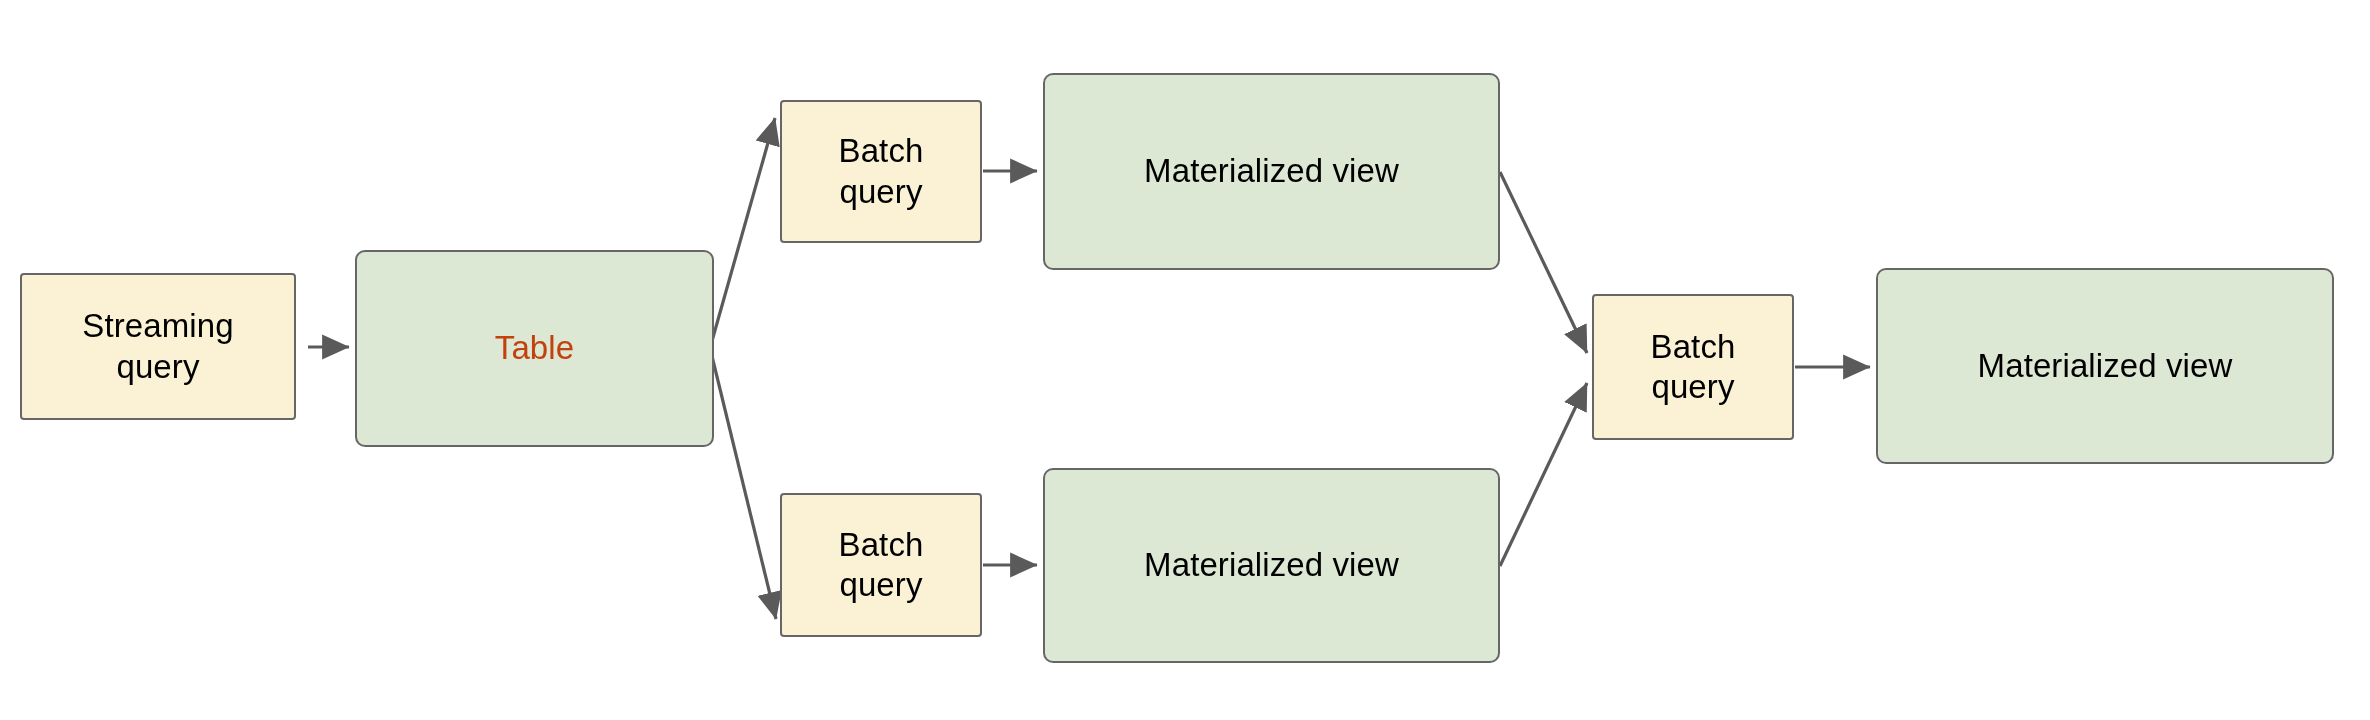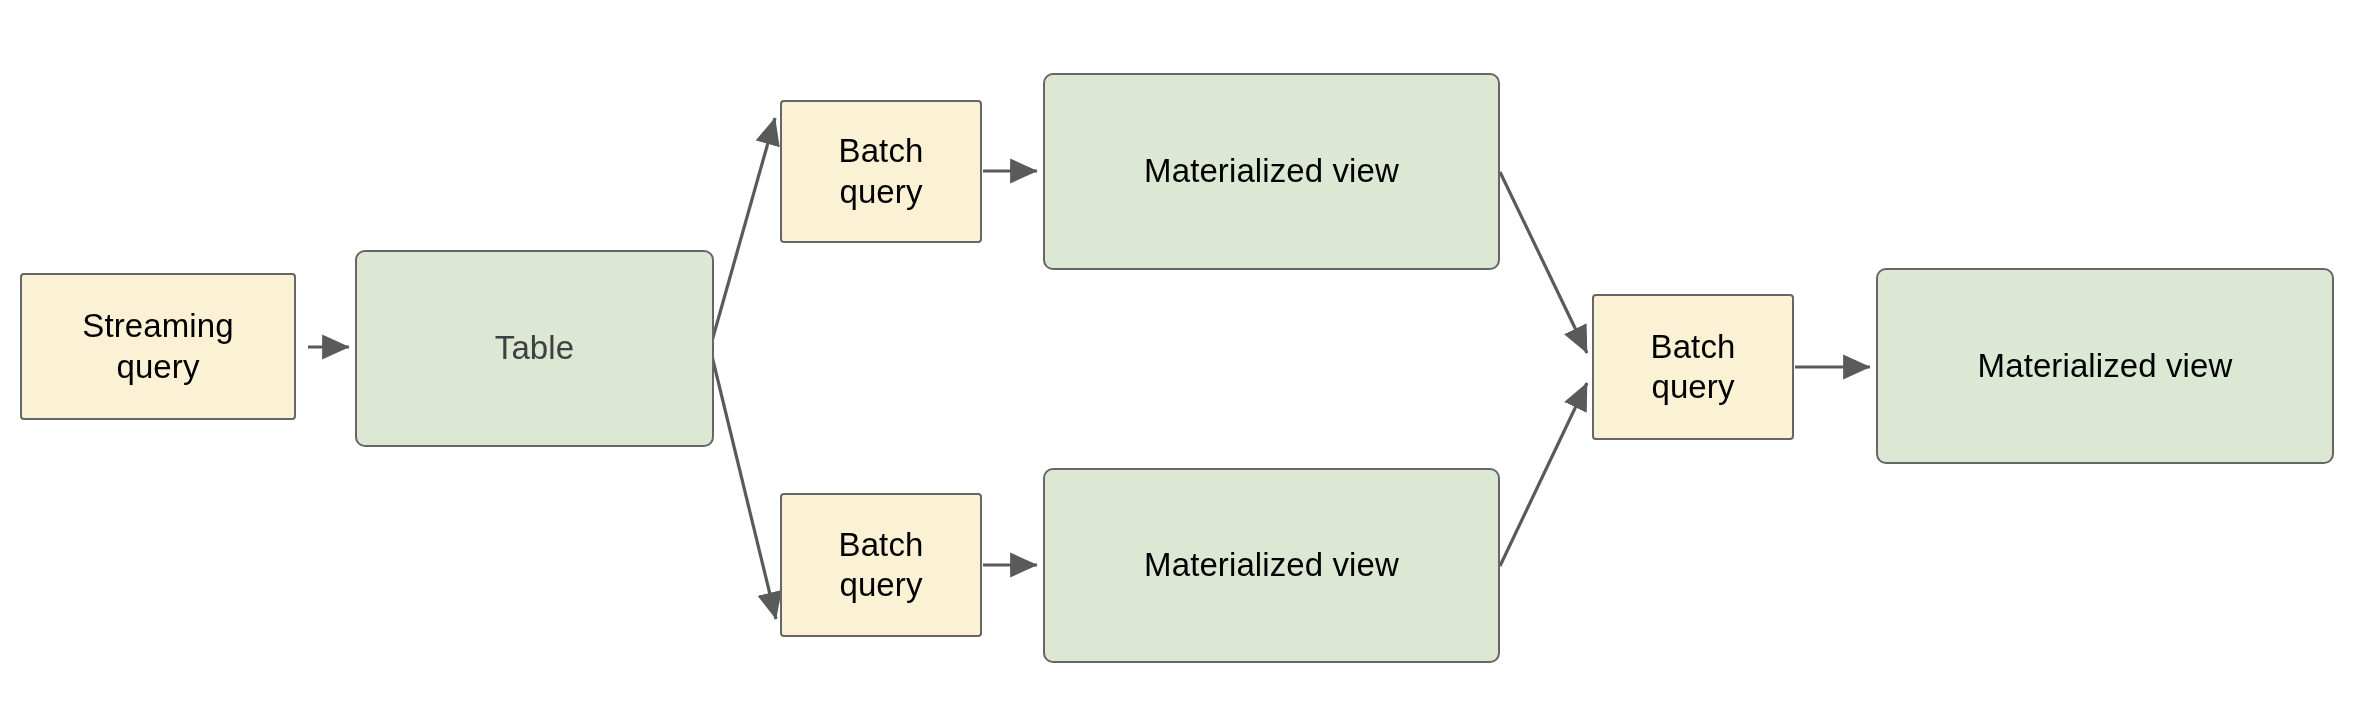--- a/index.html
+++ b/index.html
@@ -69,21 +69,21 @@
         <line x1="983" y1="565" x2="1037" y2="565" stroke="#5a5a5a" marker-end="url(#arrowhead)"></line>
         <line x1="1500" y1="172" x2="1587" y2="353" stroke="#5a5a5a" marker-end="url(#arrowhead)"></line>
         <line x1="1500" y1="566" x2="1587" y2="383" stroke="#5a5a5a" marker-end="url(#arrowhead)"></line>
         <line x1="1795" y1="367" x2="1870" y2="367" stroke="#5a5a5a" marker-end="url(#arrowhead)"></line>
       </g>
   </svg>
 
   <div id="node-layer">
       <div class="node process" style="left: 20px; top: 273px; width: 276px; height: 147px; background: rgb(251, 242, 213); border-color: rgb(102, 102, 102); color: rgb(0, 0, 0);"><span class="node-label">Streaming
 query</span></div>
-      <div class="node store" style="left: 355px; top: 250px; width: 359px; height: 197px; background: rgb(220, 231, 212); border-color: rgb(102, 102, 102); color: #404040;"><span class="node-label">Table</span></div>
+      <div class="node store" style="left: 355px; top: 250px; width: 359px; height: 197px; background: rgb(220, 231, 212); border-color: rgb(102, 102, 102); color: #c2410c;"><span class="node-label">Table</span></div>
       <div class="node process" style="left: 780px; top: 100px; width: 202px; height: 143px; background: rgb(251, 242, 213); border-color: rgb(102, 102, 102); color: rgb(0, 0, 0);"><span class="node-label">Batch
 query</span></div>
       <div class="node store" style="left: 1043px; top: 73px; width: 457px; height: 197px; background: rgb(220, 231, 212); border-color: rgb(102, 102, 102); color: rgb(0, 0, 0);"><span class="node-label">Materialized view</span></div>
       <div class="node process" style="left: 780px; top: 493px; width: 202px; height: 144px; background: rgb(251, 242, 213); border-color: rgb(102, 102, 102); color: rgb(0, 0, 0);"><span class="node-label">Batch
 query</span></div>
       <div class="node store" style="left: 1043px; top: 468px; width: 457px; height: 195px; background: rgb(220, 231, 212); border-color: rgb(102, 102, 102); color: rgb(0, 0, 0);"><span class="node-label">Materialized view</span></div>
       <div class="node process" style="left: 1592px; top: 294px; width: 202px; height: 146px; background: rgb(251, 242, 213); border-color: rgb(102, 102, 102); color: rgb(0, 0, 0);"><span class="node-label">Batch
 query</span></div>
       <div class="node store" style="left: 1876px; top: 268px; width: 458px; height: 196px; background: rgb(220, 231, 212); border-color: rgb(102, 102, 102); color: rgb(0, 0, 0);"><span class="node-label">Materialized view</span></div>
     </div>

